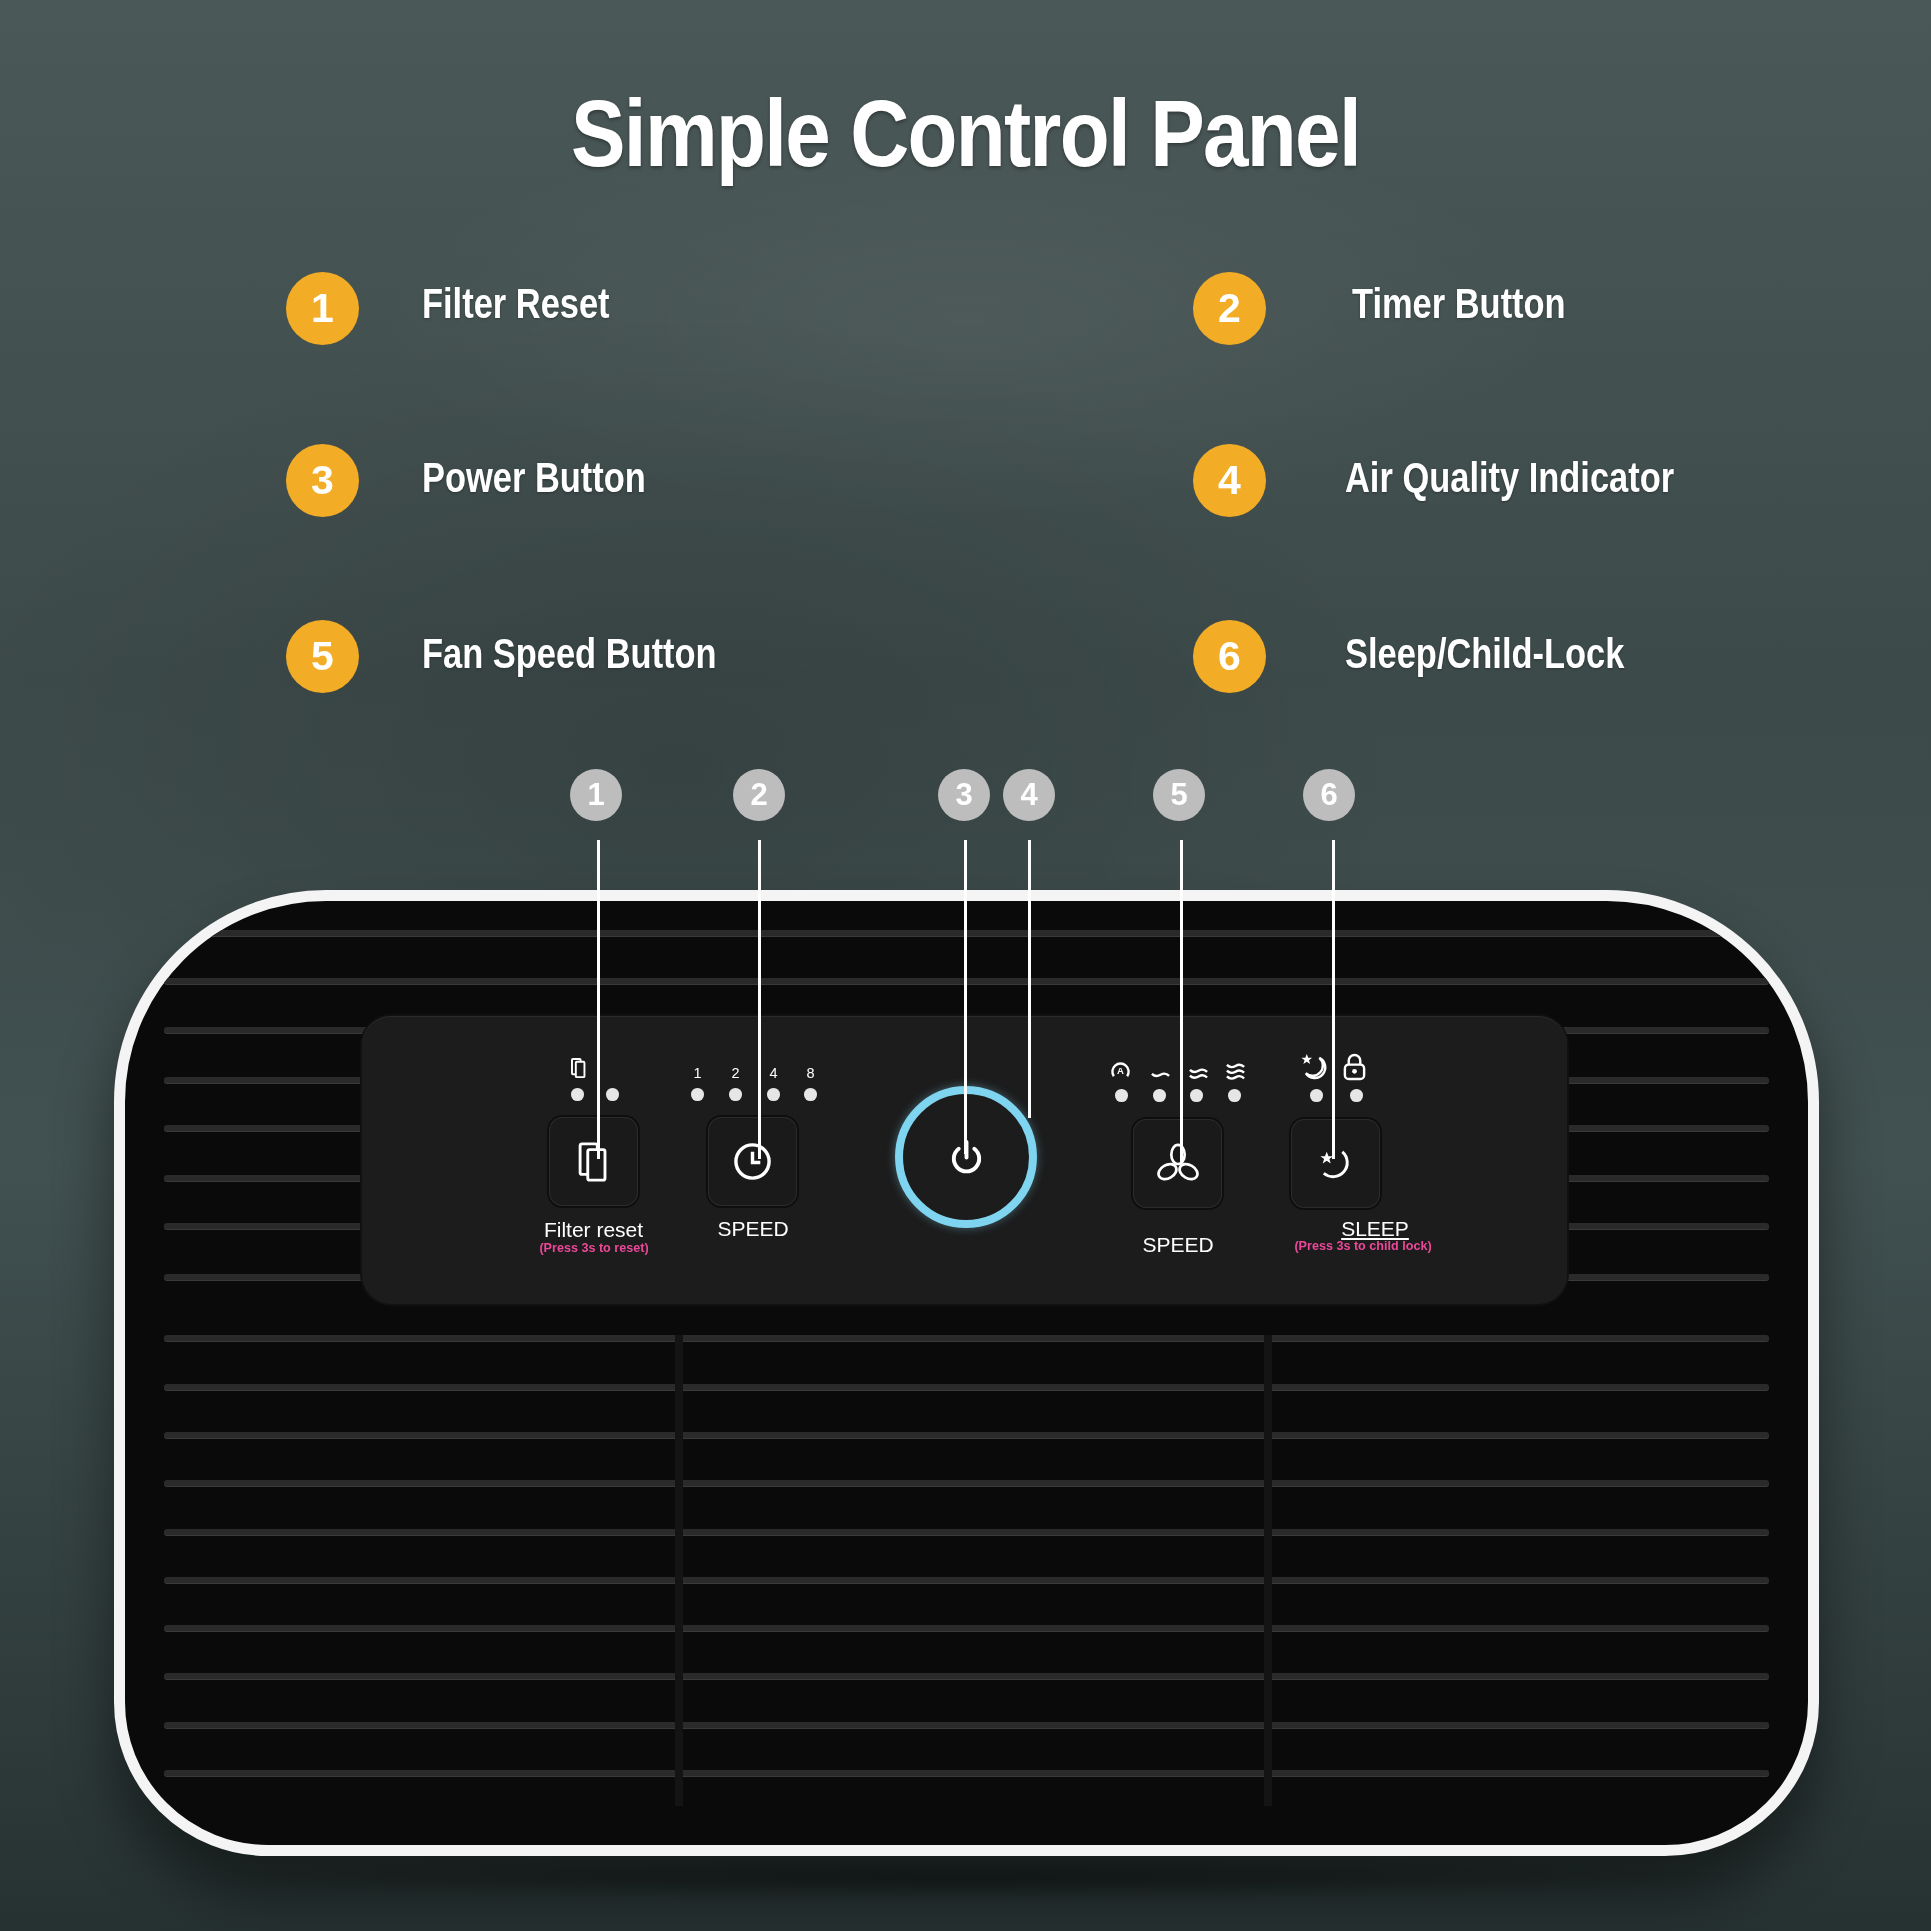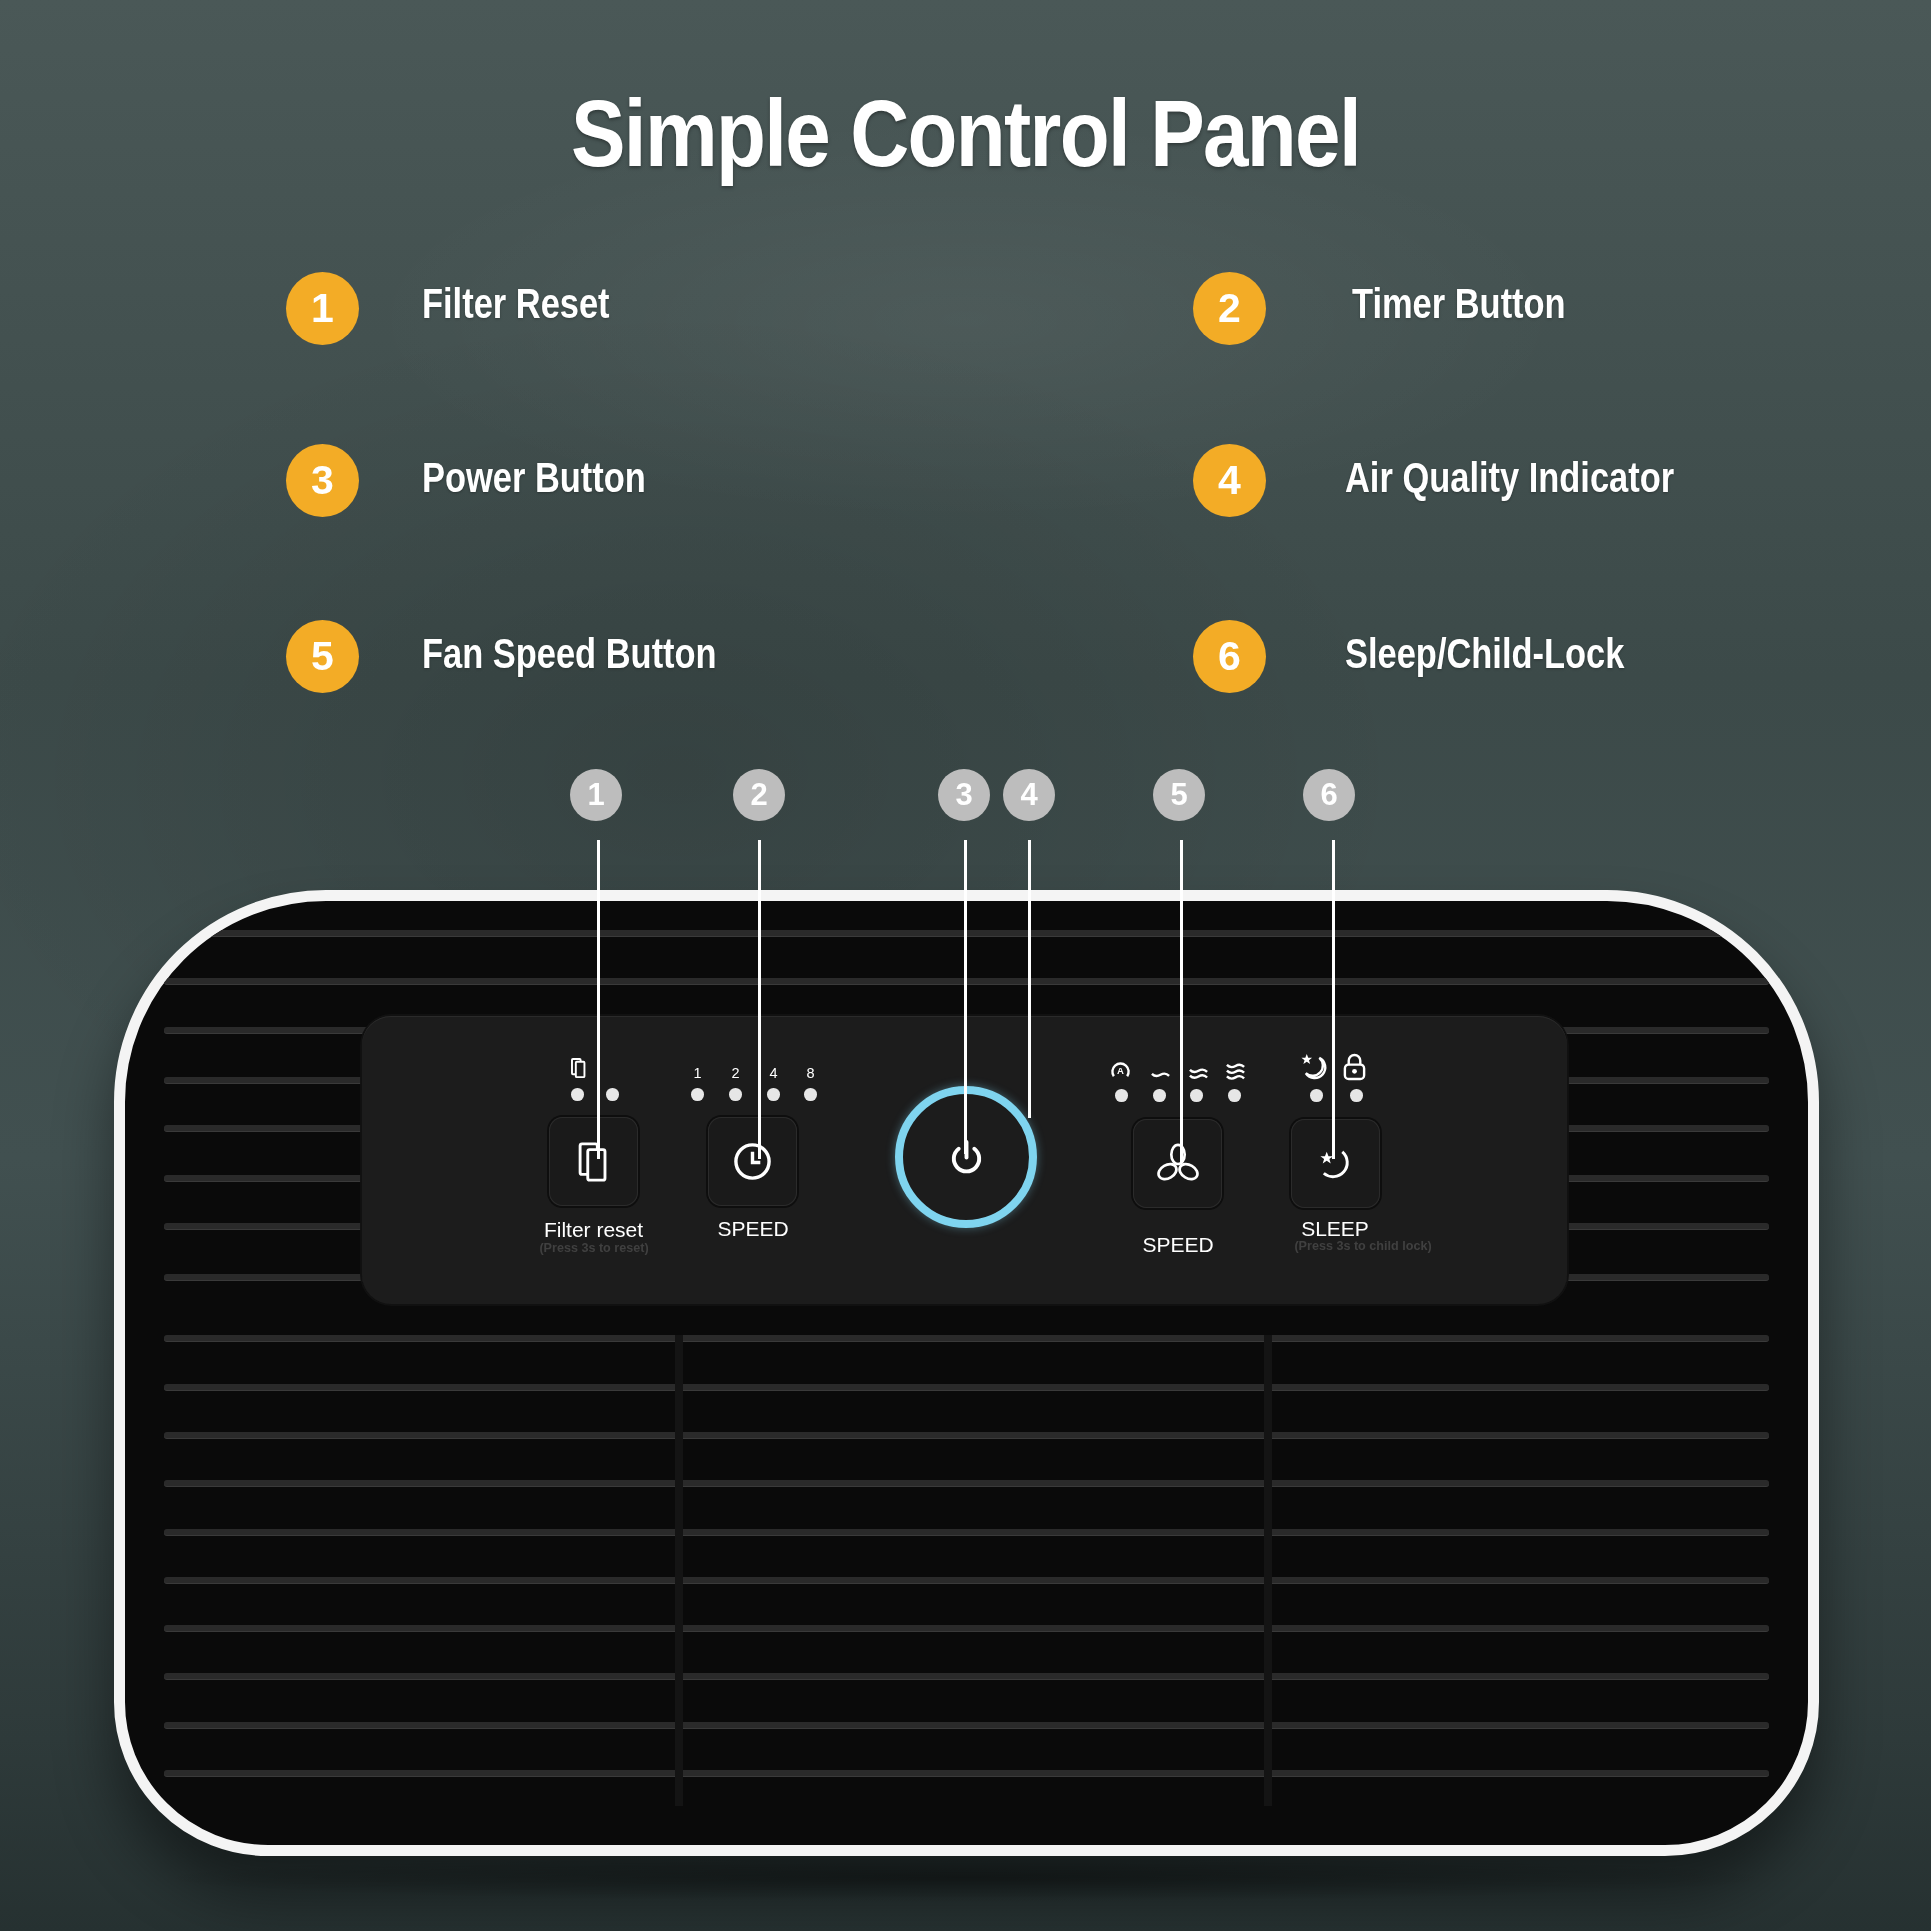--- a/index.html
+++ b/index.html
@@ -59,21 +59,21 @@
     box-shadow:0 0 0 1.9px #111, inset 0 1px 0 #2a2a2a;
   }
   .key {
     position:absolute; width:89px; height:89px; border-radius:13.5px;
     background:#1a1a1a; box-shadow:0 0 0 1.9px #0e0e0e, inset 0 0 0 1px #2b2b2b;
     display:flex; align-items:center; justify-content:center;
   }
   .dot { position:absolute; width:12.6px; height:12.6px; border-radius:50%; background:#e6e6e6; }
   .mini-label { position:absolute; font-size:14.5px; color:#fff; text-align:center; }
   .key-label { position:absolute; font-size:21px; color:#fff; text-align:center; white-space:nowrap; }
-  .key-sub { position:absolute; font-size:12.6px; font-weight:700; color:#404040; text-align:center; white-space:nowrap; }
+  .key-sub { position:absolute; font-size:12.6px; font-weight:700; color:#ec4899; text-align:center; white-space:nowrap; }
   .power-ring {
     position:absolute; width:126px; height:126px; border-radius:50%;
     border:8.7px solid #7fd4ef; box-shadow:0 0 9.7px rgba(127,212,239,0.4);
     display:flex; align-items:center; justify-content:center;
   }
   .floor-shadow {
     position:absolute; left:145px; top:1854px; width:1641px; height:48px;
     background:radial-gradient(ellipse at center, rgba(0,0,0,0.35), transparent 70%);
   }
   .icon-svg { display:block; }
@@ -230,15 +230,15 @@
   <circle cx="13" cy="20" r="2.5" fill="#fff"></circle>
 </svg>
 <div class="dot" style="left:1310px; top:1089px; z-index:6;"></div>
 <div class="dot" style="left:1350px; top:1089px; z-index:6;"></div>
 <div class="key" style="left:1291px; top:1119px; z-index:6;">
   <svg width="39" height="39" viewBox="0 0 40 40">
     <path d="M27 8 A14 14 0 1 1 8 30 A11 11 0 0 0 27 8 Z" fill="none" stroke="#fff" stroke-width="3"></path>
     <polygon points="11,8 12.8,12.5 17.5,12.5 13.7,15.4 15.1,20 11,17.2 6.9,20 8.3,15.4 4.5,12.5 9.2,12.5" fill="#fff"></polygon>
   </svg>
 </div>
-<div class="key-label" style="left:1277px; width:116px; top:1217px; z-index:6;">SLEEP</div>
+<div class="key-label" style="left:1317px; width:116px; top:1217px; z-index:6;text-decoration:underline;">SLEEP</div>
 <div class="key-sub" style="left:1276px; width:174px; top:1239px; z-index:6;">(Press 3s to child lock)</div>
 
 
 </body></html>

